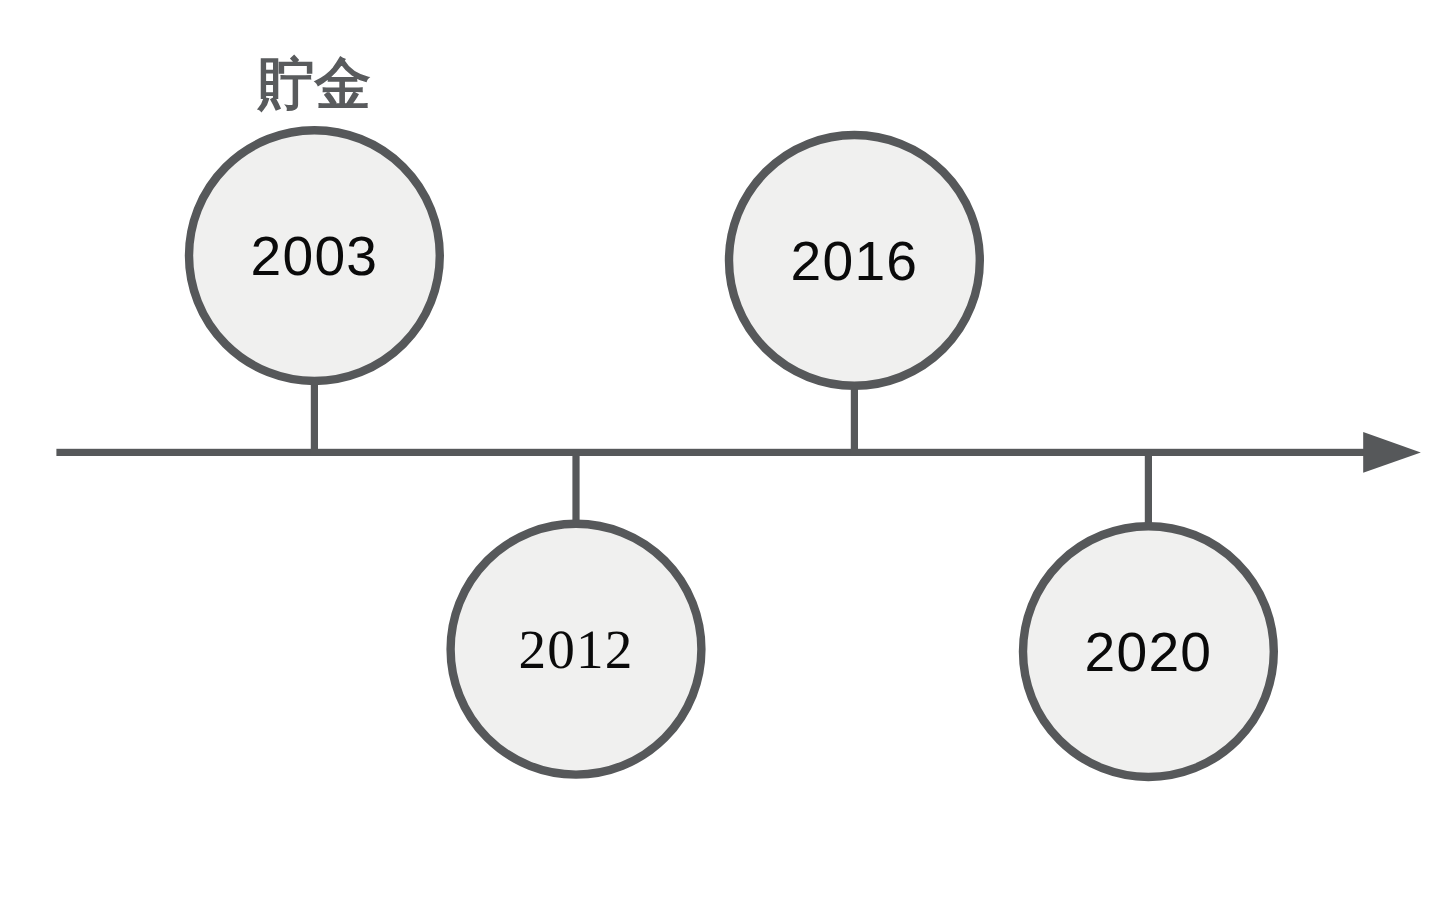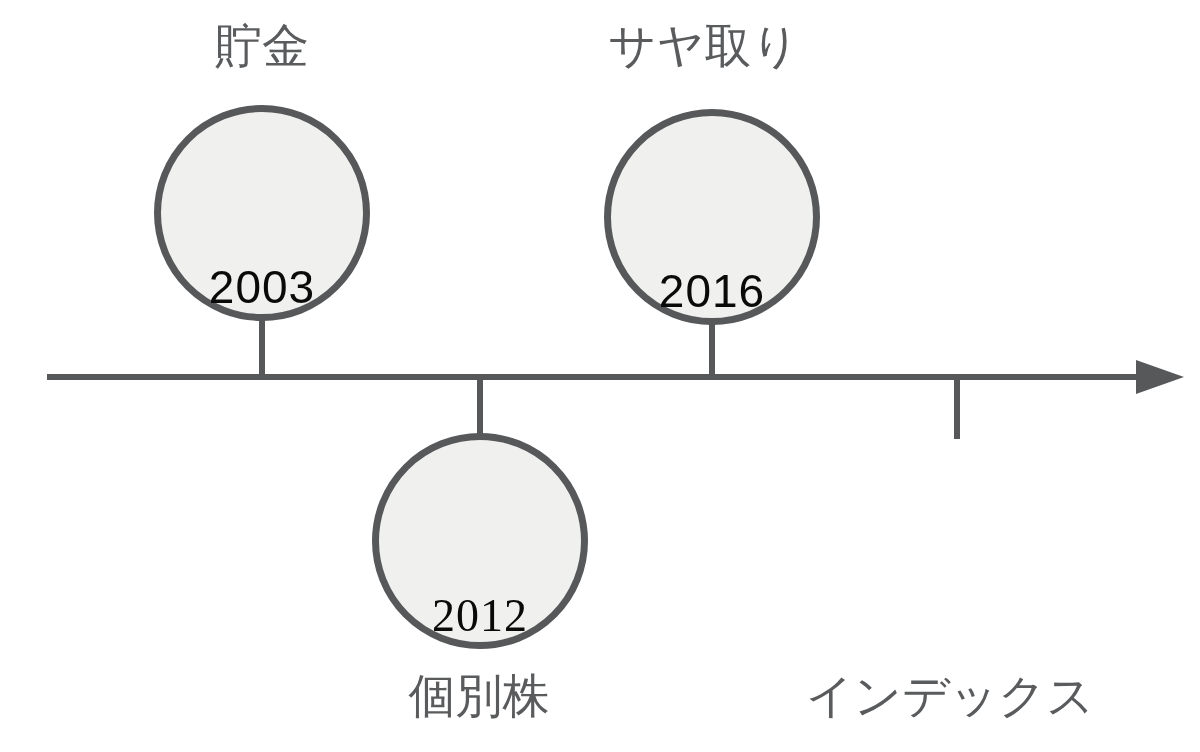--- a/index.html
+++ b/index.html
@@ -47,40 +47,41 @@
   
   .event-circle {
     position: absolute;
     width: 216px;
     height: 216px;
     box-sizing: border-box;
     border: 7px solid #56585a;
     border-radius: 50%;
     background: #f0f0ef;
     display: flex;
-    align-items: flex-end;
+    align-items: center;
     justify-content: center;
   }
   .circle-1 { left: 154px; top: 105px; }
   .circle-2 { left: 372px; top: 433px; font-family: Liberation Serif, serif; }
   .circle-3 { left: 604px; top: 109px; }
   .circle-4 { left: 849px; top: 435px; }
   .year-text {
     font-size: 46px;
     color: #0a0a0a;
     letter-spacing: 1px;
   }
   
   .event-label {
     position: absolute;
     font-size: 47px;
-    font-weight: normal;
+    font-weight: bold;
     color: #595b5d;
     text-align: center;
     white-space: nowrap;
+    margin-top: 24px;
   }
   .label-1 { left: 112px;  top: 15px;  width: 300px; }
   .label-3 { left: 554px;  top: 15px;  width: 300px; }
   .label-2 { left: 329px;  top: 665px; width: 300px; }
   .label-4 { left: 770px;  top: 665px; width: 360px; }
 </style>
 </head>
 <body>
 
 <div class="canvas">
@@ -95,19 +96,19 @@
 
   <div class="event-circle circle-1">
     <span class="year-text">2003</span>
   </div>
   <div class="event-circle circle-2">
     <span class="year-text">2012</span>
   </div>
   <div class="event-circle circle-3">
     <span class="year-text">2016</span>
   </div>
+  <div class="event-circle circle-4">
+    <span class="year-text">2020</span>
+  </div>
 
   <div class="event-label label-1">貯金</div>
-  <div class="event-label label-2">個別株</div>
-  <div class="event-label label-3">サヤ取り</div>
-  <div class="event-label label-4">インデックス</div>
 
 </div>
 
 </body></html>

